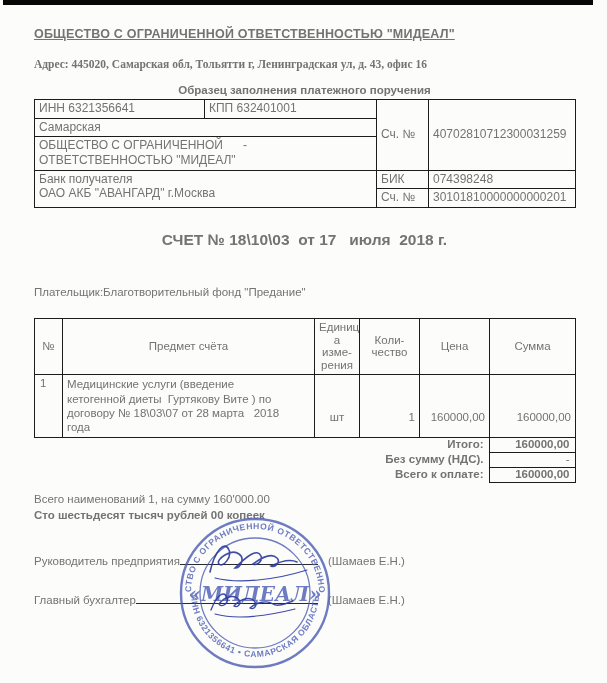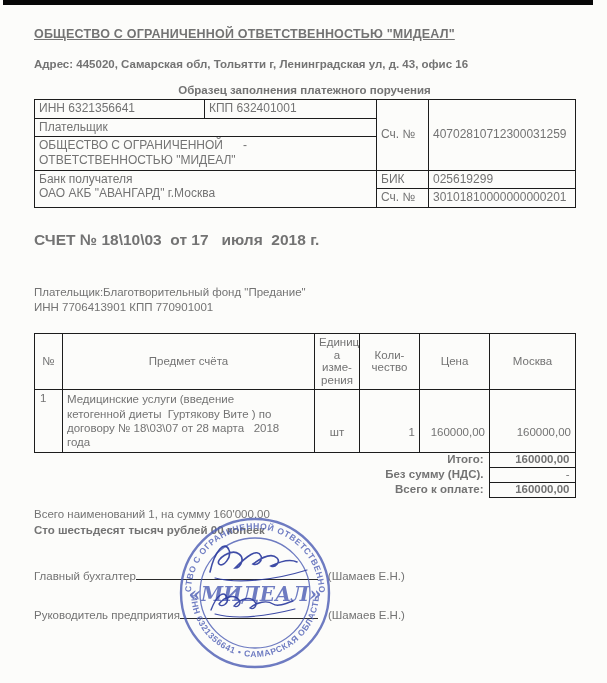--- a/index.html
+++ b/index.html
@@ -8,30 +8,30 @@
   .page {
     position: relative; width: 607px; height: 683px;
     background: #fcfcfa; overflow: hidden;
     font-family: "Liberation Sans", "DejaVu Sans", sans-serif;
     color: #737373;
   }
   .scan-top { position: absolute; top: 0; left: 3px; width: 590px; height: 5px; background: #070707; }
   .content { padding: 27px 32px 0 34px; }
 
   .company-title { font-size: 12.5px; font-weight: bold; text-decoration: underline; margin: 0 0 17px 0; letter-spacing: .2px; }
-  .address { font-size: 11.5px; font-weight: bold; margin-bottom: 14px; }
+  .address { font-size: 11.5px; font-weight: bold; margin-bottom: 14px; font-family: Liberation Serif, serif; }
   .sample-title { font-size: 11.5px; font-weight: bold; text-align: center; margin-bottom: 3px; }
 
   table { border-collapse: collapse; table-layout: fixed; }
   .pay-table { width: 541px; }
   .pay-table td { border: 1px solid #1c1c1c; font-size: 12px; line-height: 1.22; padding: 1px 4px 2px; vertical-align: top; }
   .pay-table td.mid { vertical-align: middle; }
   .pre { white-space: pre-wrap; }
 
-  .invoice-title { font-size: 15.5px; font-weight: bold; margin-top: 23px; white-space: pre-wrap; }
+  .invoice-title { font-size: 15.5px; font-weight: bold; text-align: center; margin-top: 23px; white-space: pre-wrap; }
 
   .payer { margin-top: 36px; font-size: 11.5px; line-height: 1.3; }
 
   .items-table { width: 541px; margin-top: 18px; }
   .items-table th, .items-table td { border: 1px solid #1c1c1c; font-size: 11.5px; line-height: 1.12; padding: 2px 4px; }
   .items-table th { font-weight: normal; text-align: center; vertical-align: middle; }
   .items-table td.num { text-align: left; vertical-align: top; padding-left: 5px; }
   .items-table td.subj { vertical-align: top; line-height: 1.25; }
   .items-table td.unit { text-align: center; vertical-align: bottom; padding-bottom: 13px; }
   .items-table td.qty, .items-table td.money { text-align: right; vertical-align: bottom; padding-bottom: 13px; }
@@ -79,46 +79,45 @@
           <col style="width:147px">
         </colgroup>
       <tbody>
           <tr>
         <td>ИНН 6321356641</td>
         <td>КПП 632401001</td>
         <td rowspan="3" class="mid">Сч. №</td>
         <td rowspan="3" class="mid">40702810712300031259</td>
       </tr>
       <tr>
-        <td colspan="2">Плательщик</td>
+        <td colspan="2">Самарская</td>
       </tr>
       <tr>
         <td colspan="2" class="pre">ОБЩЕСТВО С ОГРАНИЧЕННОЙ      -
 ОТВЕТСТВЕННОСТЬЮ "МИДЕАЛ"</td>
       </tr>
       <tr>
         <td colspan="2" rowspan="2">
           <div>Банк получателя</div>
           <div>ОАО АКБ "АВАНГАРД" г.Москва</div>
         </td>
         <td>БИК</td>
-        <td>025619299</td>
+        <td>074398248</td>
       </tr>
       <tr>
         <td>Сч. №</td>
         <td>30101810000000000201</td>
       </tr>
     </tbody>
       </table>
 
     <div class="invoice-title">СЧЕТ № 18\10\03  от 17   июля  2018 г.</div>
 
     <div class="payer">
       <div>Плательщик:Благотворительный фонд "Предание"</div>
-      <div>ИНН 7706413901 КПП 770901001</div>
     </div>
 
     <table class="items-table">
       <colgroup>
           <col style="width:28px">
           <col style="width:252px">
           <col style="width:45px">
           <col style="width:60px">
           <col style="width:70px">
           <col style="width:86px">
@@ -127,21 +126,21 @@
           <tr>
         <th>№</th>
         <th>Предмет счёта</th>
         <th class="pre">Единиц
 а
 изме-
 рения</th>
         <th class="pre">Коли-
 чество</th>
         <th>Цена</th>
-        <th>Москва</th>
+        <th>Сумма</th>
       </tr>
       <tr>
         <td class="num">1</td>
         <td class="subj pre">Медицинские услуги (введение
 кетогенной диеты  Гуртякову Вите ) по
 договору № 18\03\07 от 28 марта   2018
 года</td>
         <td class="unit">шт</td>
         <td class="qty">1</td>
         <td class="money">160000,00</td>
@@ -169,24 +168,24 @@
         <td class="t-value strong">160000,00</td>
       </tr>
     </tbody>
       </table>
 
     <div class="summary-1">Всего наименований 1, на сумму 160'000.00</div>
     <div class="summary-2">Сто шестьдесят тысяч рублей 00 копеек</div>
 
     <div class="sig-block">
       <div class="sig-row">
-        <span>Главный бухгалтер</span><span class="sig-line w2"></span><span class="sig-name">(Шамаев Е.Н.)</span>
+        <span>Руководитель предприятия</span><span class="sig-line w1"></span><span class="sig-name">(Шамаев Е.Н.)</span>
       </div>
       <div class="sig-row">
-        <span>Руководитель предприятия</span><span class="sig-line w1"></span><span class="sig-name">(Шамаев Е.Н.)</span>
+        <span>Главный бухгалтер</span><span class="sig-line w2"></span><span class="sig-name">(Шамаев Е.Н.)</span>
       </div>
     </div>
 
   </div>
 
   <svg class="stamp" width="158" height="158" viewBox="0 0 158 158" aria-hidden="true">
     <defs>
       <path id="arcTop" d="M 79,79 m -64,0 a 64,64 0 1 1 128,0" fill="none"></path>
       <path id="arcBot" d="M 79,79 m -64,0 a 64,64 0 1 0 128,0" fill="none"></path>
     </defs>

